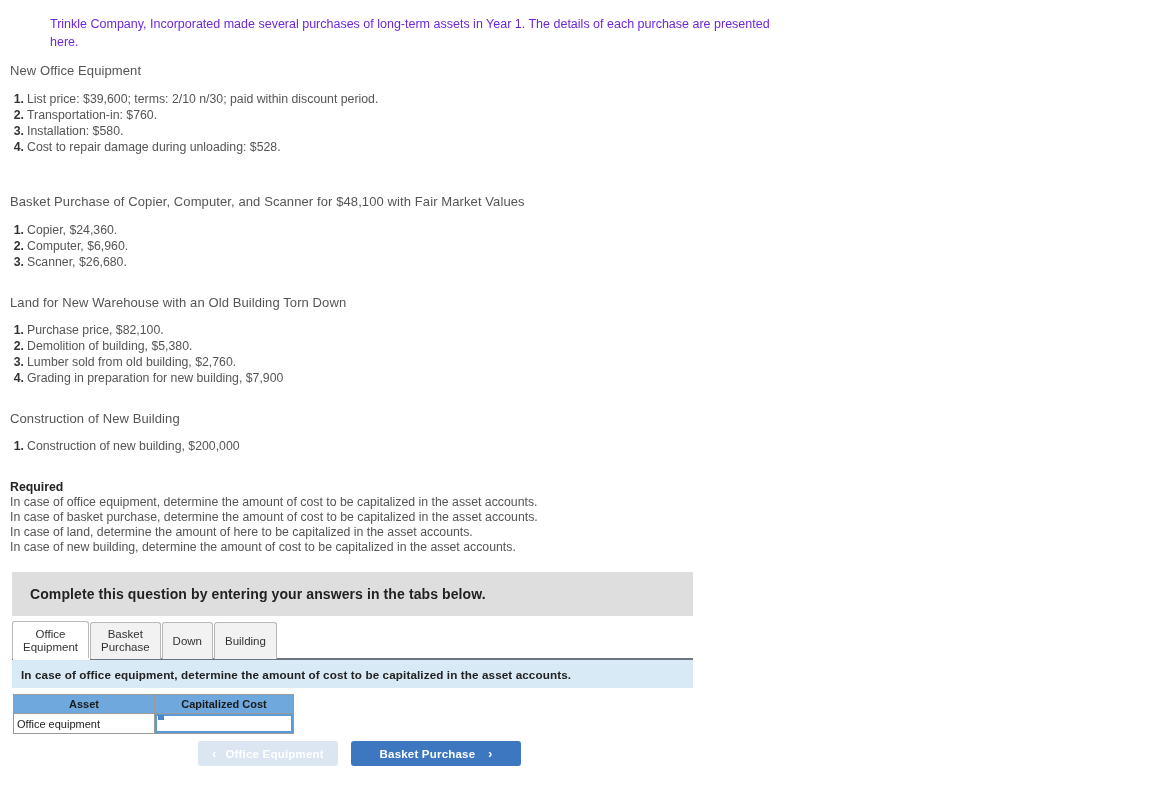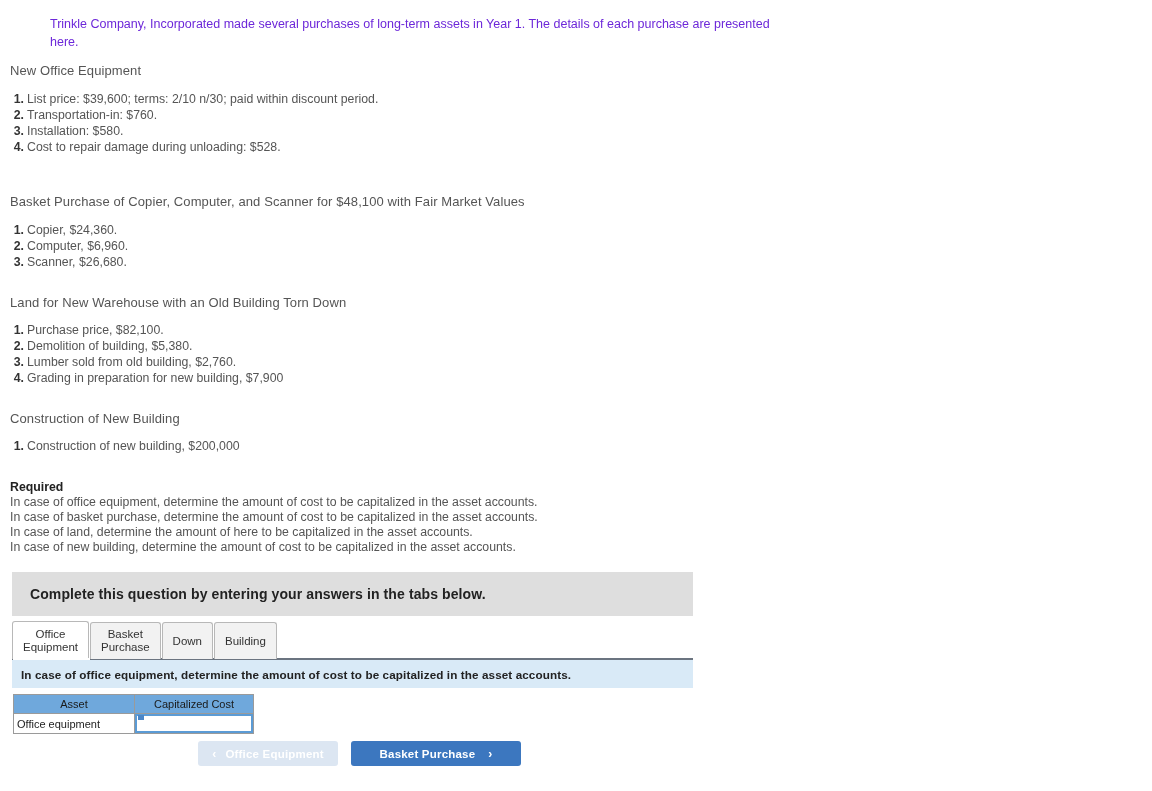--- a/index.html
+++ b/index.html
@@ -186,24 +186,24 @@
     position: absolute;
     left: 13px;
     top: 694px;
     border-collapse: collapse;
     font-size: 11px;
   }
   .answer-table th {
     background: #6fa8dc;
     border: 1px solid #9a9a9a;
     color: #1a1a1a;
-    font-weight: normal;
+    font-weight: bold;
     font-size: 11px;
     height: 18px;
-    padding: 0 6px;
+    padding: 0 16px;
     text-align: center;
     white-space: nowrap;
   }
   .answer-table th.th-asset { width: 108px; }
   .answer-table th.th-cost  { width: 106px; }
   .answer-table td {
     border: 1px solid #9a9a9a;
     height: 19px;
     padding: 0 3px;
     background: #ffffff;

